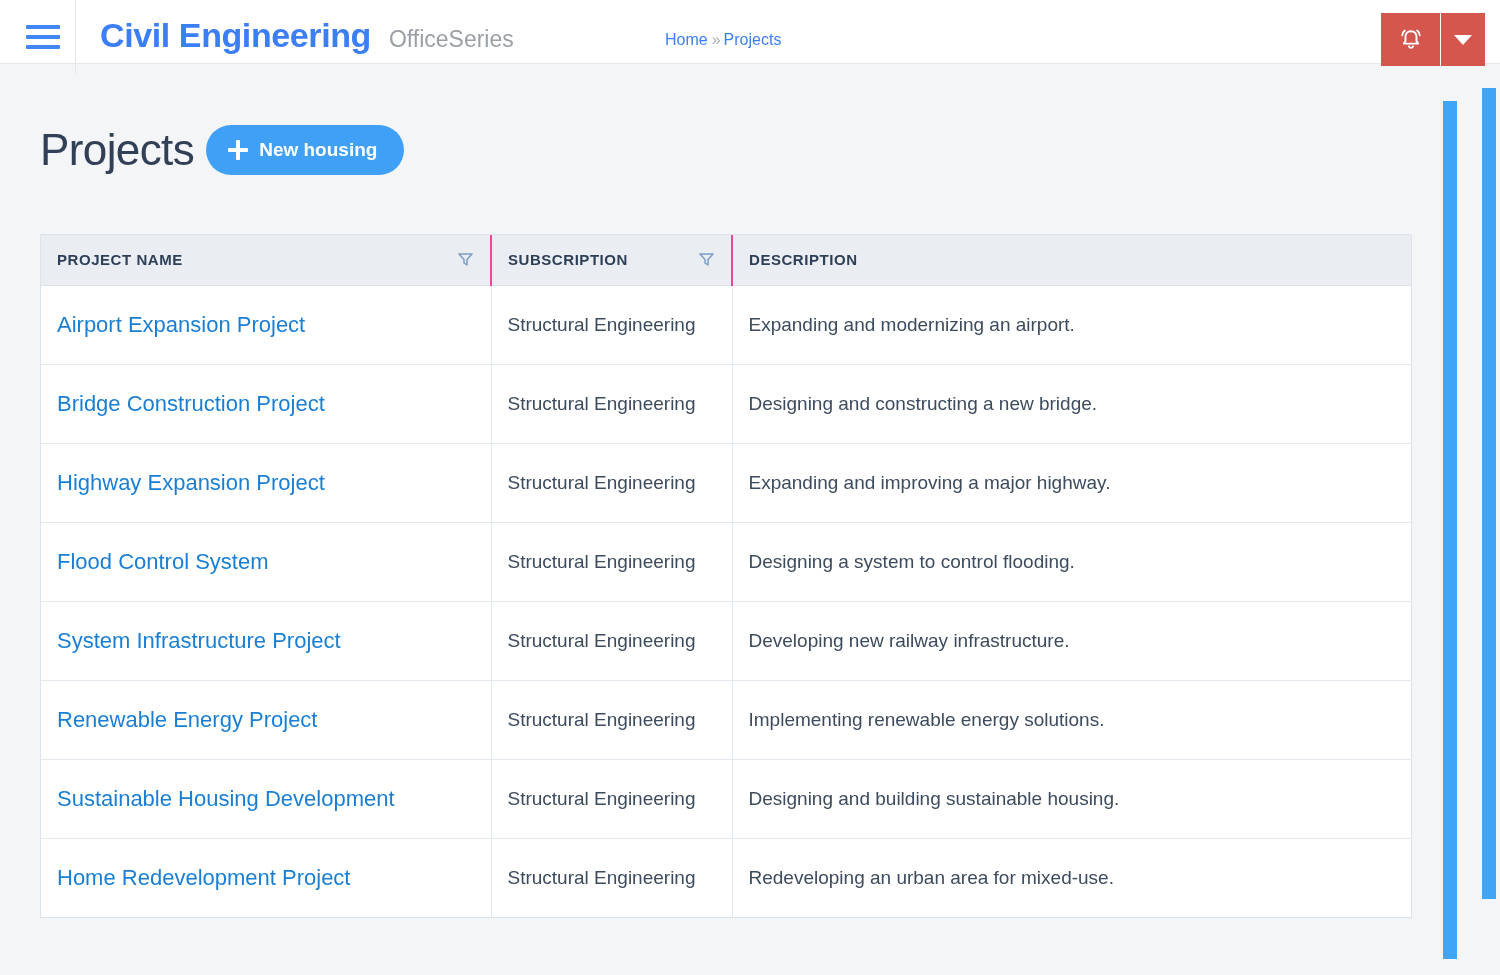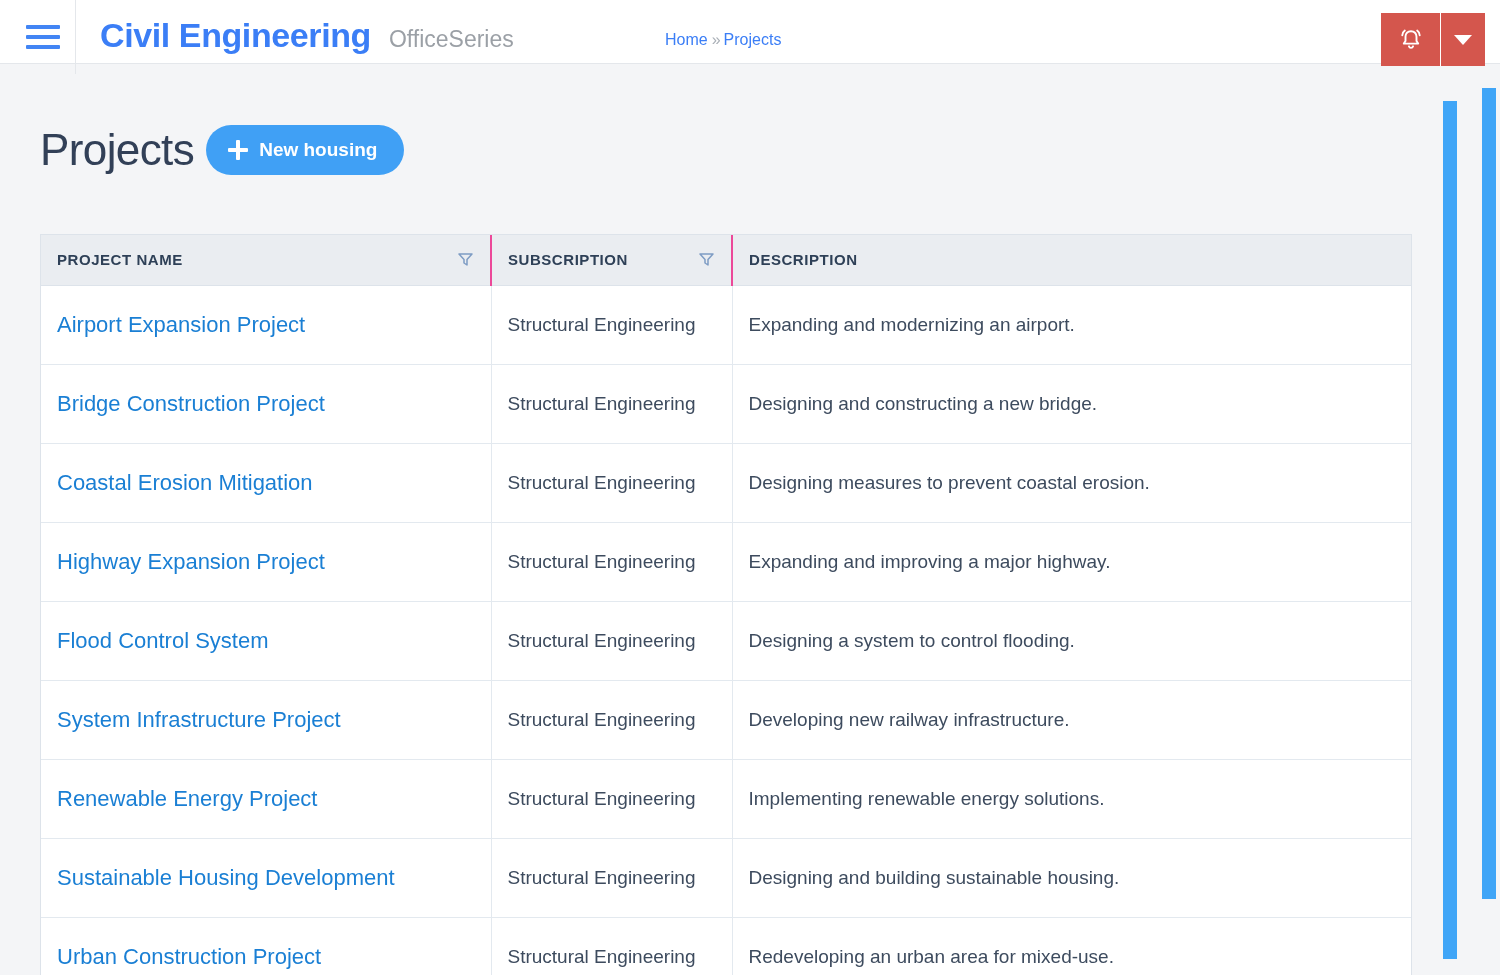--- a/index.html
+++ b/index.html
@@ -339,25 +339,20 @@
             <td class="col-name"><a class="proj-link" href="#">Airport Expansion Project</a></td>
             <td class="col-sub">Structural Engineering</td>
             <td>Expanding and modernizing an airport.</td>
           </tr>
           <tr>
             <td class="col-name"><a class="proj-link" href="#">Bridge Construction Project</a></td>
             <td class="col-sub">Structural Engineering</td>
             <td>Designing and constructing a new bridge.</td>
           </tr>
           <tr>
-            <td class="col-name"><a class="proj-link" href="#">Coastal Erosion Mitigation</a></td>
-            <td class="col-sub">Structural Engineering</td>
-            <td>Designing measures to prevent coastal erosion.</td>
-          </tr>
-          <tr>
             <td class="col-name"><a class="proj-link" href="#">Highway Expansion Project</a></td>
             <td class="col-sub">Structural Engineering</td>
             <td>Expanding and improving a major highway.</td>
           </tr>
           <tr>
             <td class="col-name"><a class="proj-link" href="#">Flood Control System</a></td>
             <td class="col-sub">Structural Engineering</td>
             <td>Designing a system to control flooding.</td>
           </tr>
           <tr>
@@ -369,21 +364,21 @@
             <td class="col-name"><a class="proj-link" href="#">Renewable Energy Project</a></td>
             <td class="col-sub">Structural Engineering</td>
             <td>Implementing renewable energy solutions.</td>
           </tr>
           <tr>
             <td class="col-name"><a class="proj-link" href="#">Sustainable Housing Development</a></td>
             <td class="col-sub">Structural Engineering</td>
             <td>Designing and building sustainable housing.</td>
           </tr>
           <tr>
-            <td class="col-name"><a class="proj-link" href="#">Urban Construction Project</a></td>
+            <td class="col-name"><a class="proj-link" href="#">Home Redevelopment Project</a></td>
             <td class="col-sub">Structural Engineering</td>
             <td>Redeveloping an urban area for mixed-use.</td>
           </tr>
         </tbody>
     </table>
   </div>
 </div>
 
 <div class="scrollbar-inner"></div>
 <div class="scrollbar-outer"></div>

